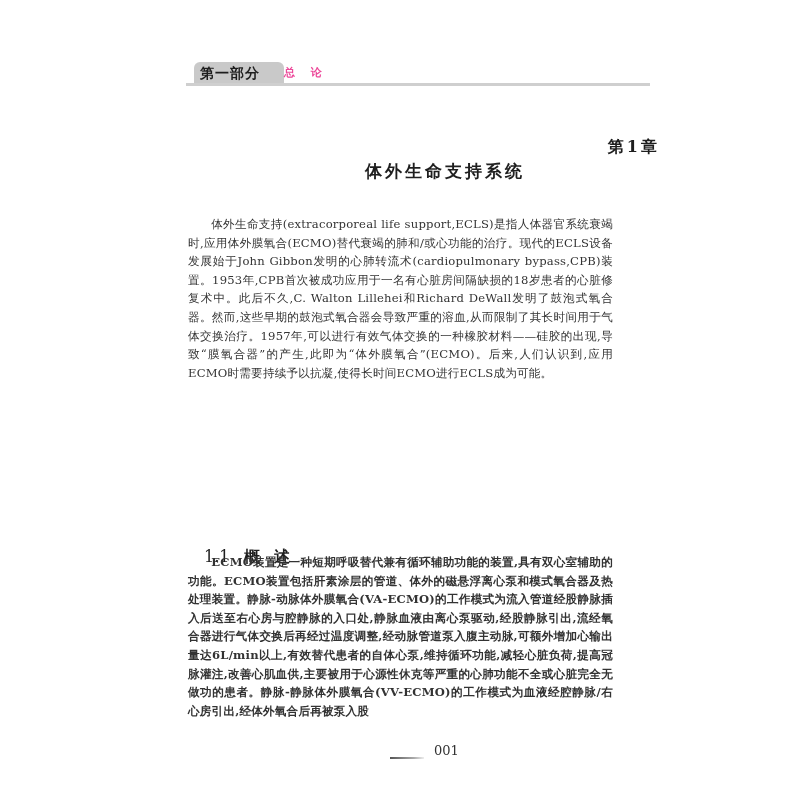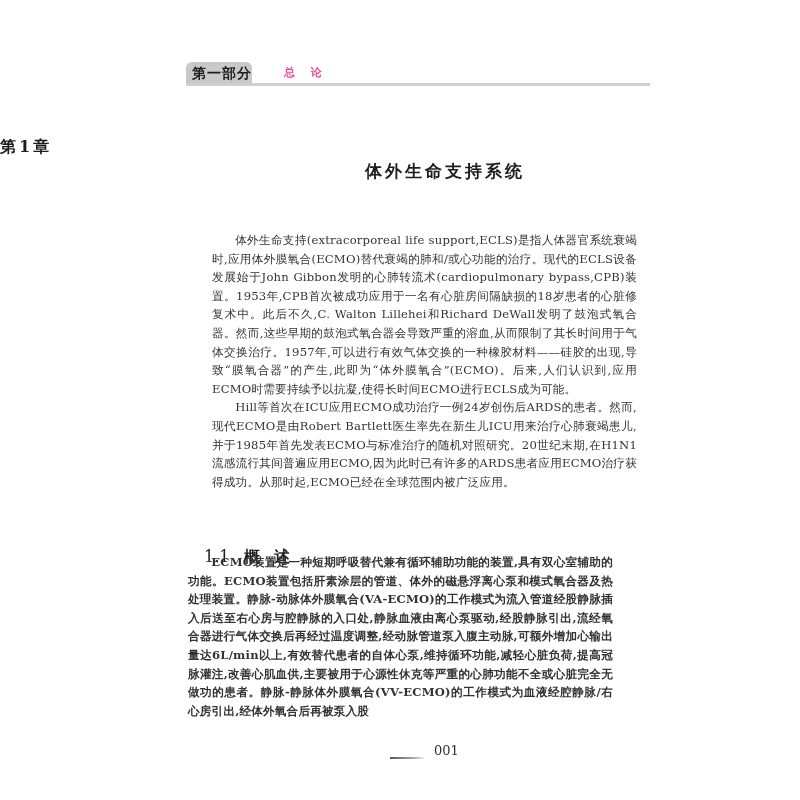--- a/index.html
+++ b/index.html
@@ -24,24 +24,24 @@
     
     .running-header {
       position: absolute;
       left: 186px;
       top: 62px;
       width: 464px;
       height: 24px;
     }
     .part-badge {
       position: absolute;
-      left: 0;
+      left: 8px;
       top: 0;
       height: 22px;
-      padding: 0 0 0 6px;
+      padding: 0 24px 0 6px;
       background: #c9c9c9;
       border-radius: 6px 6px 0 0;
       font-family: "DejaVu Sans", "Liberation Sans", sans-serif;
       font-weight: bold;
       font-size: 14px;
       line-height: 22px;
       color: #1e1e1e;
       letter-spacing: 1px;
     }
     .part-title {
@@ -62,21 +62,21 @@
       width: 464px;
       height: 3px;
       background: #cfcfcf;
     }
     
     .chapter-number {
       position: absolute;
       left: 0;
       width: 660px;
       top: 137px;
-      text-align: left;
+      text-align: right;
       font-weight: bold;
       font-size: 16px;
       letter-spacing: 3px;
       color: #1e1e1e;
     }
     .chapter-title {
       position: absolute;
       left: 0;
       width: 800px;
       top: 160px;
@@ -144,23 +144,22 @@
 
   <div class="running-header">
     <span class="part-badge">第一部分</span>
     <span class="part-title">总 论</span>
     <div class="header-rule"></div>
   </div>
 
   <div class="chapter-number">第1章</div>
   <div class="chapter-title">体外生命支持系统</div>
 
-  <div class="body-block" style="top:231px;margin-left:24px;">
+  <div class="body-block" style="top:215px;">
     <p class="para">体外生命支持(extracorporeal life support,ECLS)是指人体器官系统衰竭时,应用体外膜氧合(ECMO)替代衰竭的肺和/或心功能的治疗。现代的ECLS设备发展始于John Gibbon发明的心肺转流术(cardiopulmonary bypass,CPB)装置。1953年,CPB首次被成功应用于一名有心脏房间隔缺损的18岁患者的心脏修复术中。此后不久,C. Walton Lillehei和Richard DeWall发明了鼓泡式氧合器。然而,这些早期的鼓泡式氧合器会导致严重的溶血,从而限制了其长时间用于气体交换治疗。1957年,可以进行有效气体交换的一种橡胶材料——硅胶的出现,导致“膜氧合器”的产生,此即为“体外膜氧合”(ECMO)。后来,人们认识到,应用ECMO时需要持续予以抗凝,使得长时间ECMO进行ECLS成为可能。</p>
-    <p class="para">Hill等首次在ICU应用ECMO成功治疗一例24岁创伤后ARDS的患者。然而,现代ECMO是由Robert Bartlett医生率先在新生儿ICU用来治疗心肺衰竭患儿,并于1985年首先发表ECMO与标准治疗的随机对照研究。20世纪末期,在H1N1流感流行其间普遍应用ECMO,因为此时已有许多的ARDS患者应用ECMO治疗获得成功。从那时起,ECMO已经在全球范围内被广泛应用。</p>
   </div>
 
   <div class="section-heading">
     <span class="num">1.1</span><span class="txt">概述</span>
   </div>
 
   <div class="body-block" style="top:553px;font-weight:bold;">
     <p class="para">ECMO装置是一种短期呼吸替代兼有循环辅助功能的装置,具有双心室辅助的功能。ECMO装置包括肝素涂层的管道、体外的磁悬浮离心泵和模式氧合器及热处理装置。静脉-动脉体外膜氧合(VA-ECMO)的工作模式为流入管道经股静脉插入后送至右心房与腔静脉的入口处,静脉血液由离心泵驱动,经股静脉引出,流经氧合器进行气体交换后再经过温度调整,经动脉管道泵入腹主动脉,可额外增加心输出量达6L/min以上,有效替代患者的自体心泵,维持循环功能,减轻心脏负荷,提高冠脉灌注,改善心肌血供,主要被用于心源性休克等严重的心肺功能不全或心脏完全无做功的患者。静脉-静脉体外膜氧合(VV-ECMO)的工作模式为血液经腔静脉/右心房引出,经体外氧合后再被泵入股</p>
   </div>
 

